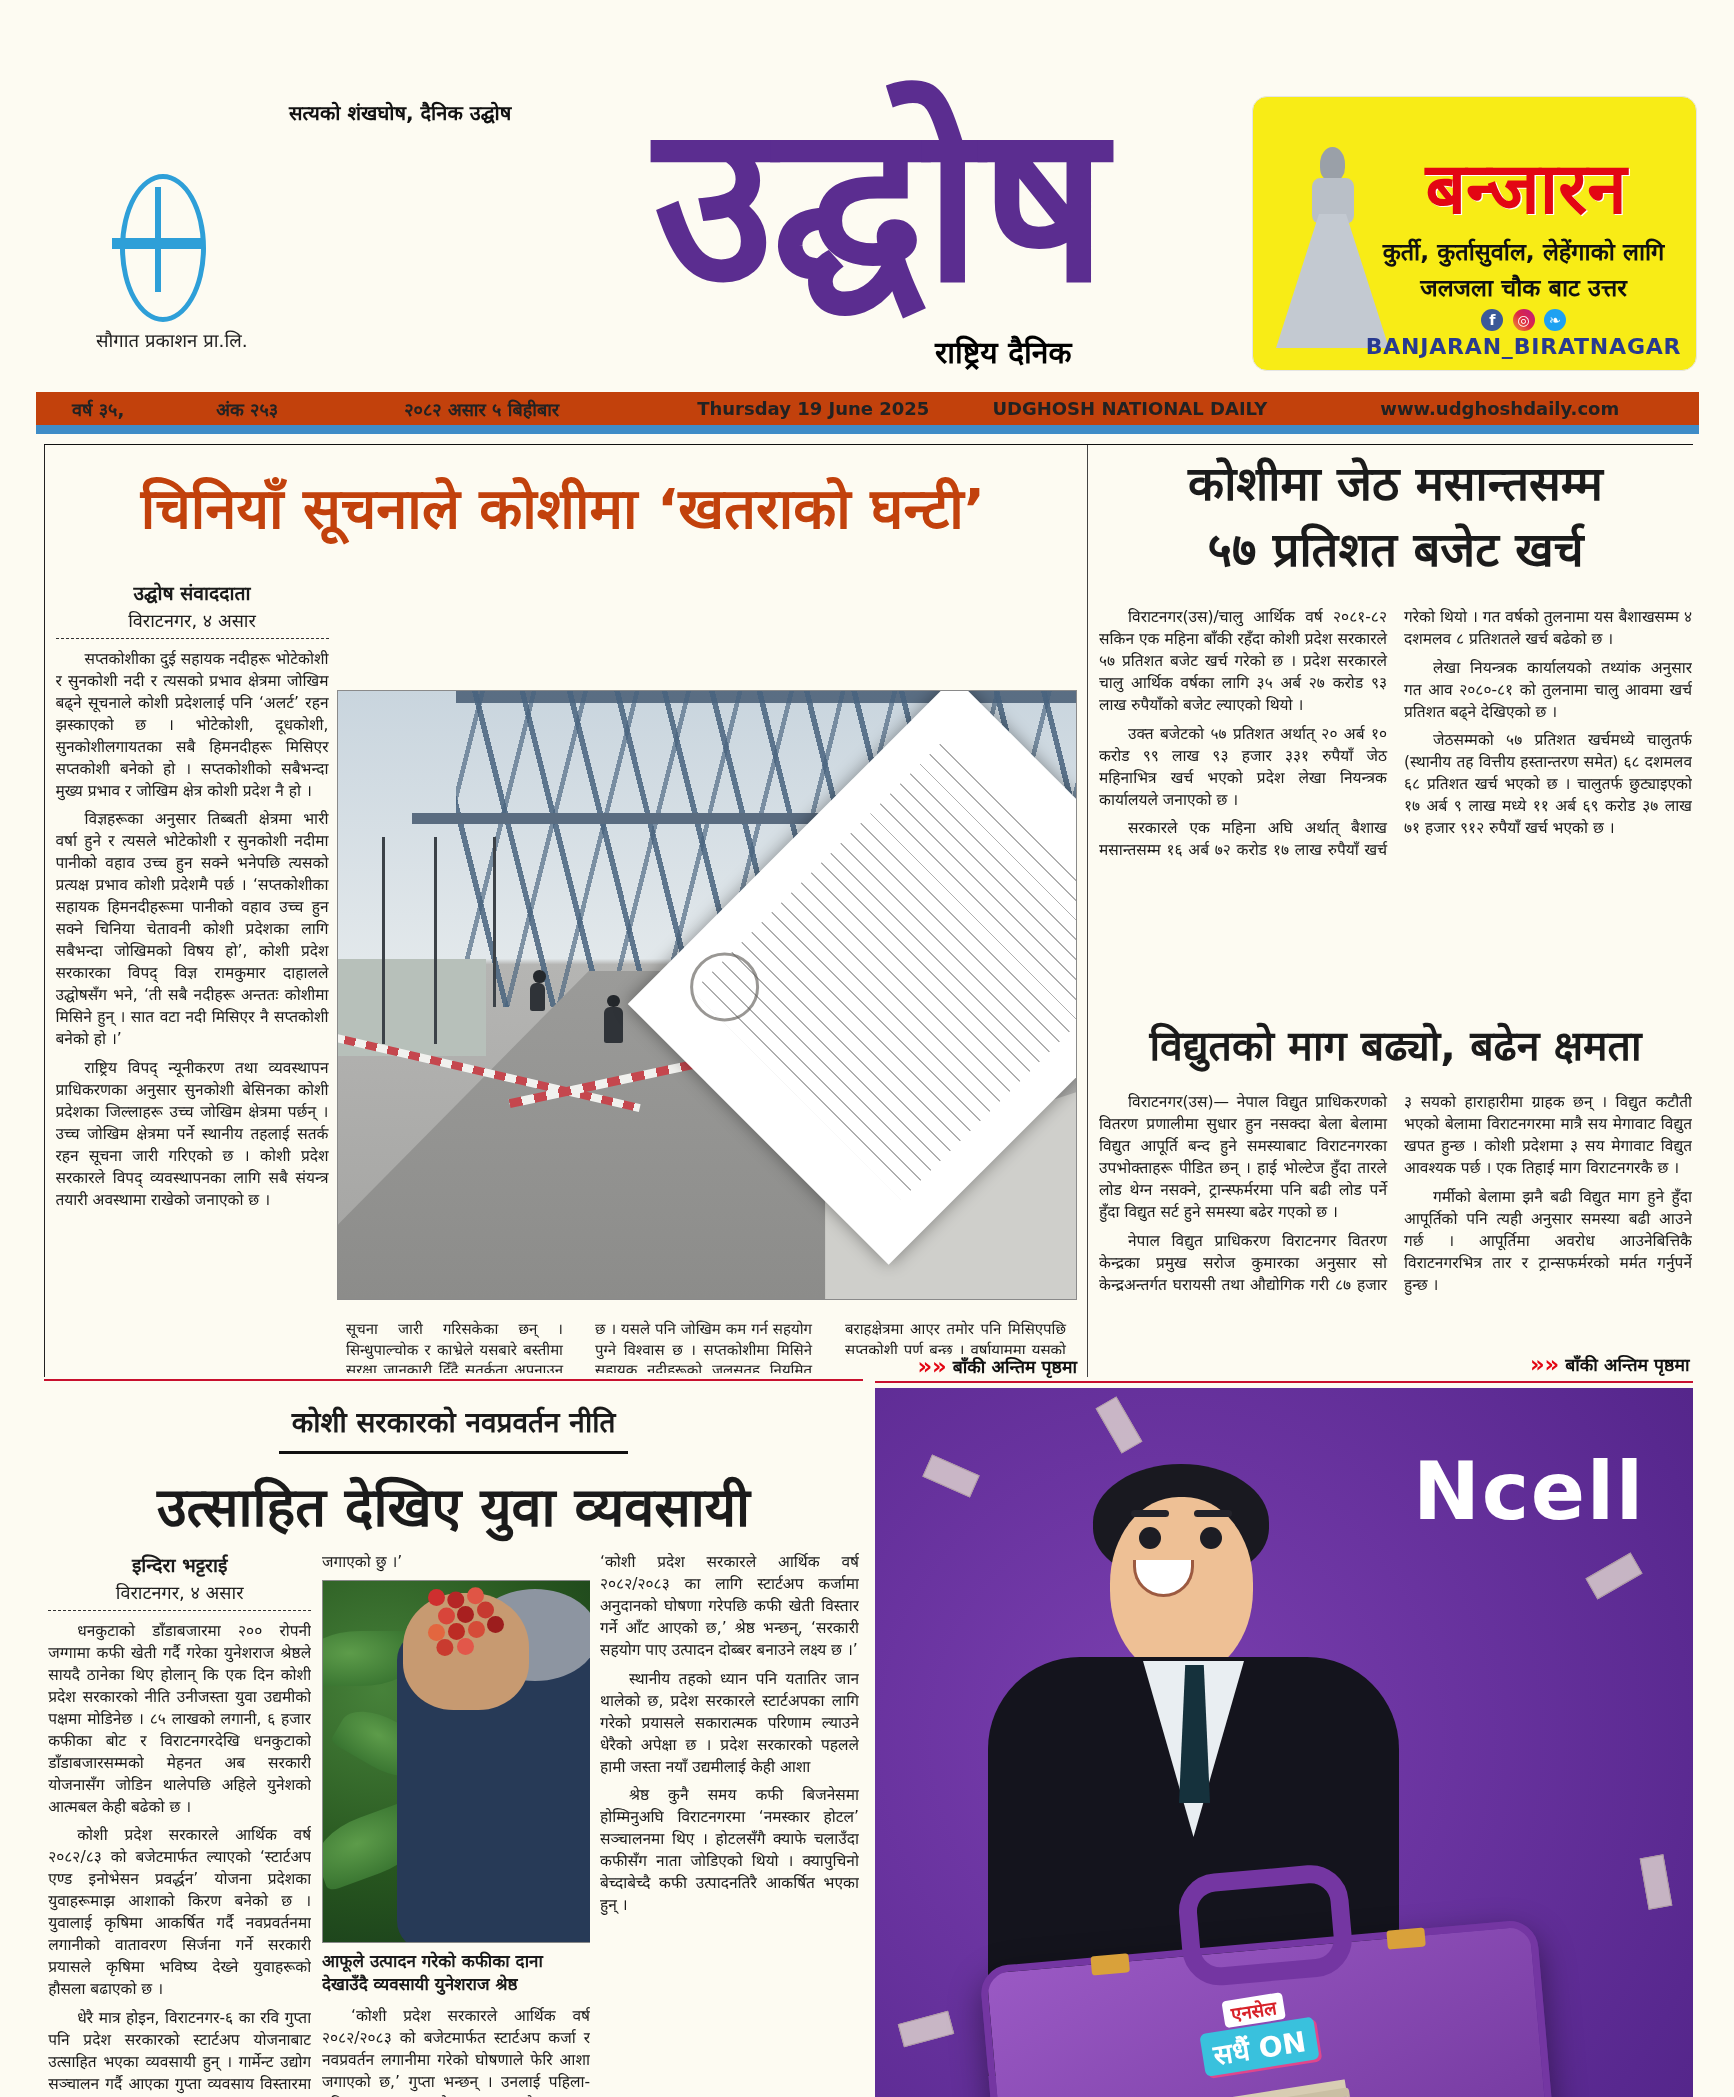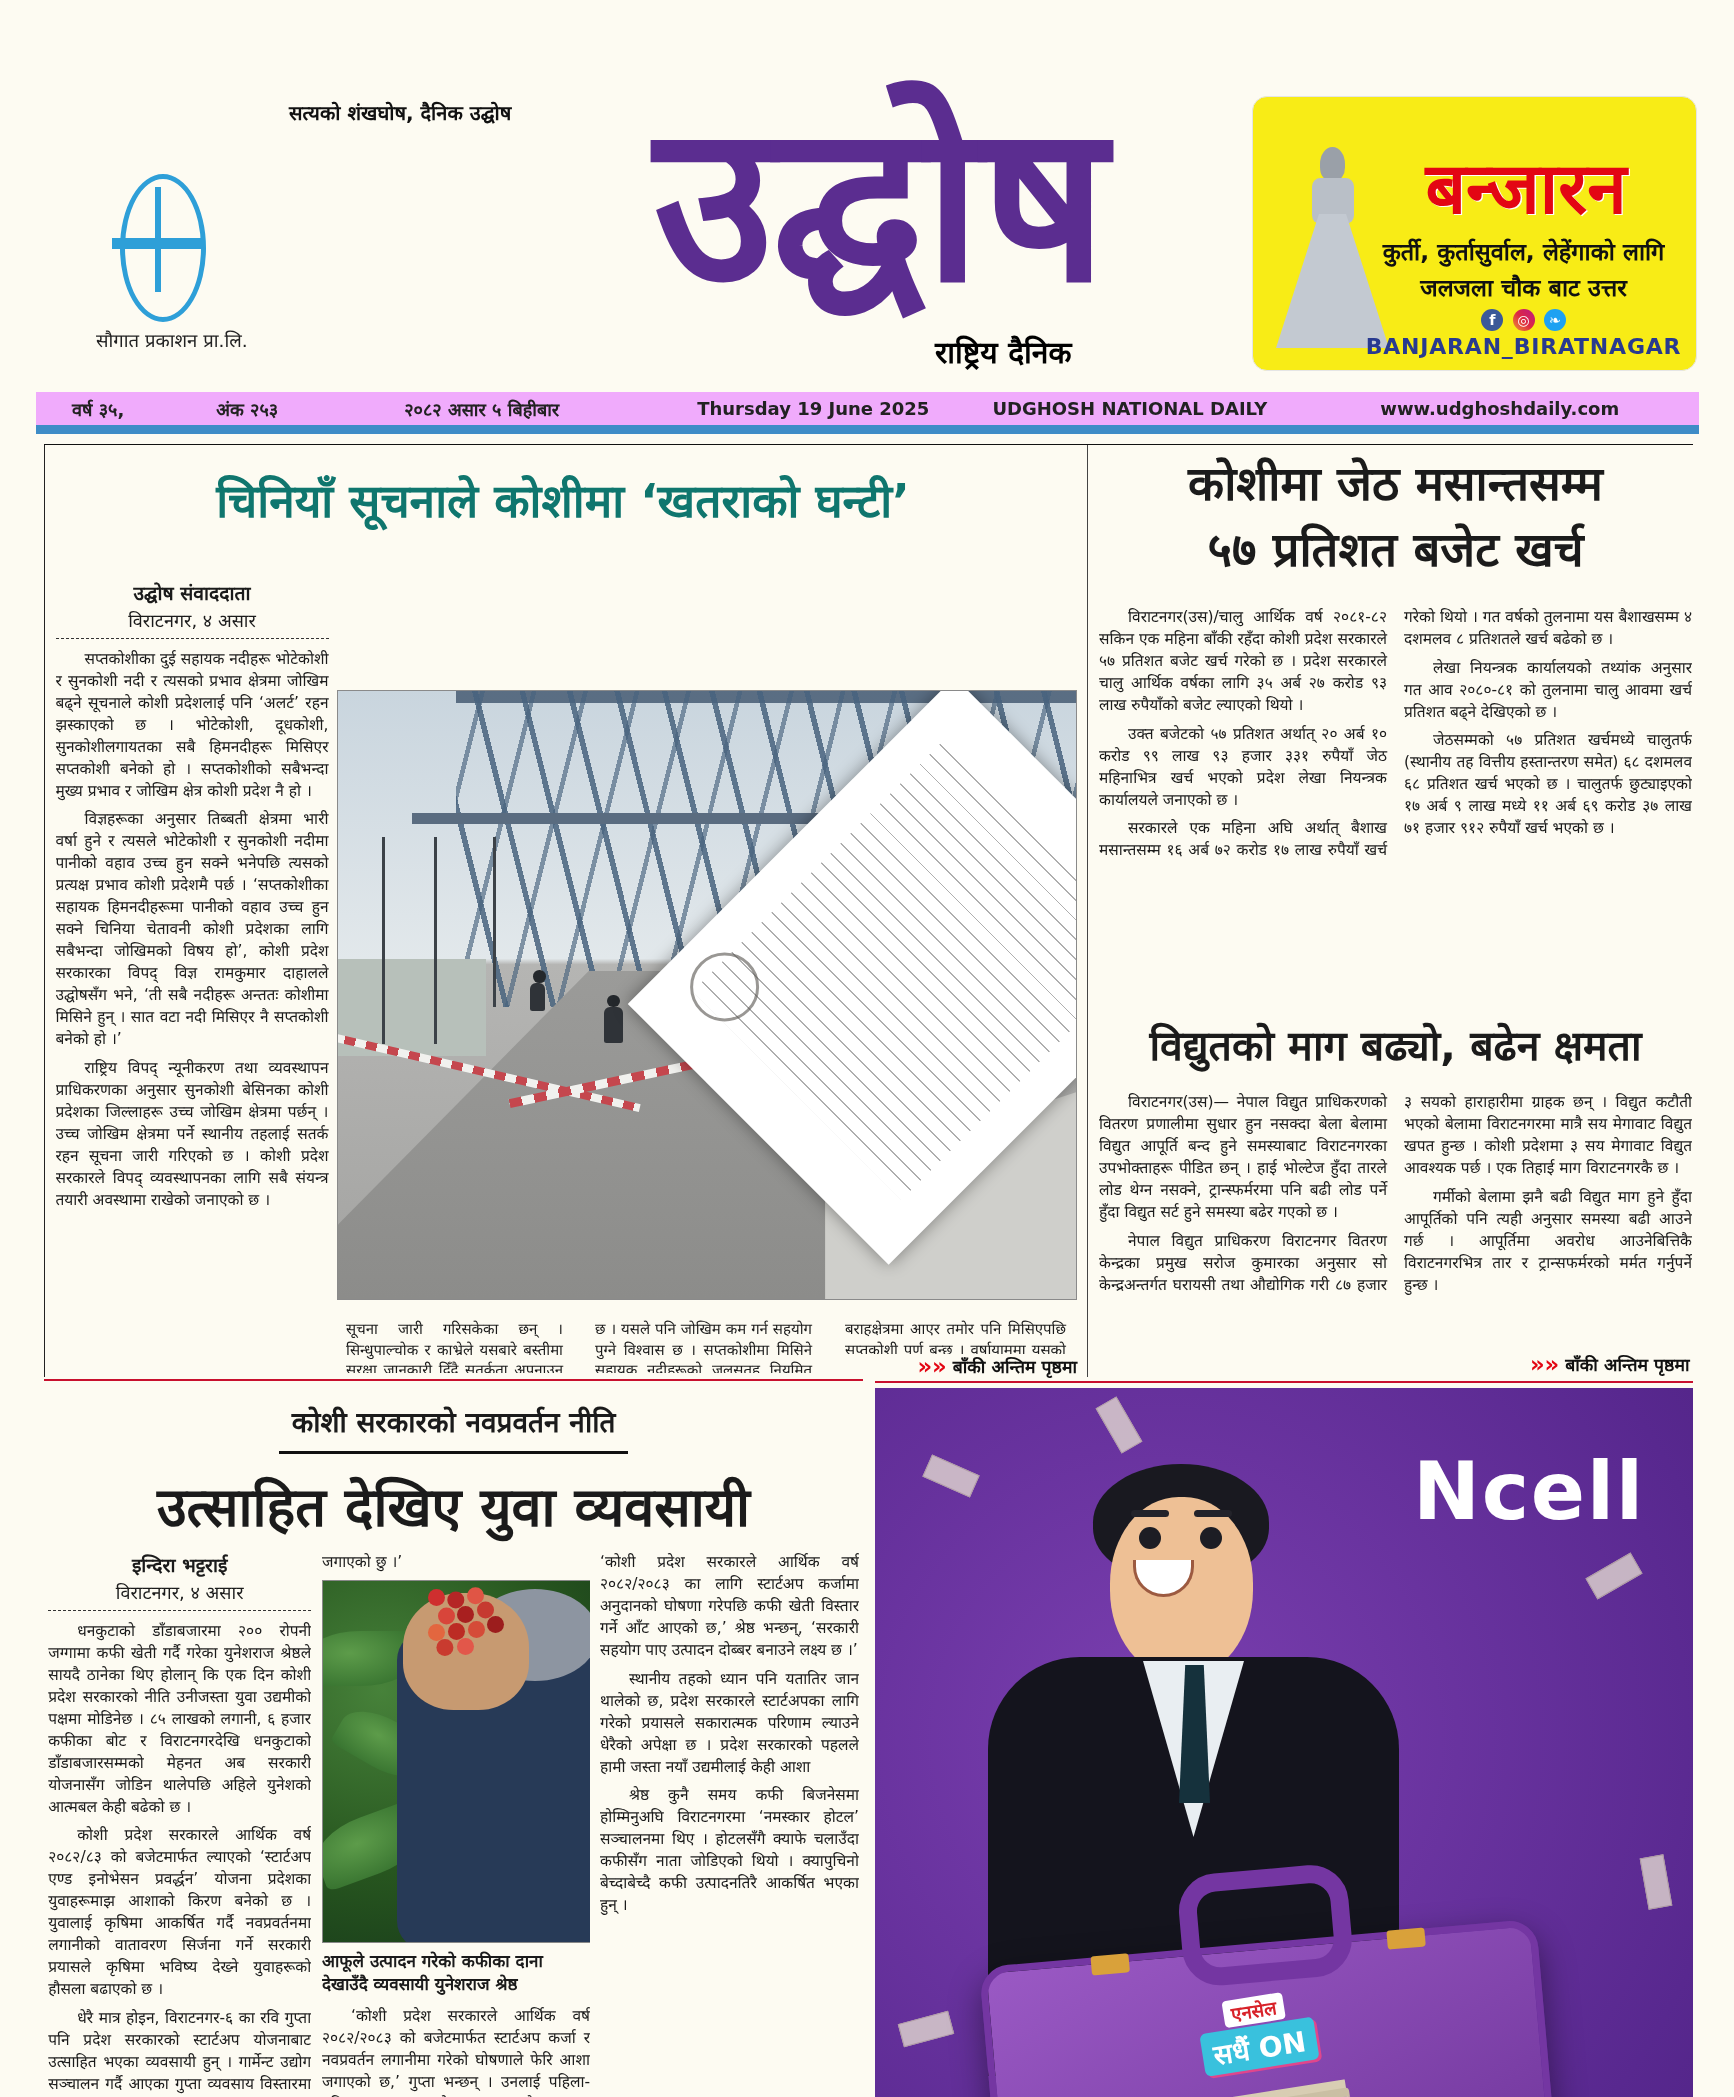--- a/index.html
+++ b/index.html
@@ -20,37 +20,37 @@
   #banjaran .l2{position:absolute;left:105px;top:174px;width:331px;text-align:center;font-size:23.5px;font-weight:bold;color:#111;}
   #banjaran .social{position:absolute;left:105px;top:212px;width:331px;display:flex;justify-content:center;gap:9.2px;}
   #banjaran .ic{width:22px;height:22px;border-radius:50%;color:#fff;font-size:14.3px;font-weight:bold;display:flex;align-items:center;justify-content:center;}
   #banjaran .fb{background:#3b5998;} #banjaran .ig{background:linear-gradient(45deg,#f09433,#dc2743,#bc1888);} #banjaran .tw{background:#1da1f2;}
   #banjaran .handle{position:absolute;left:105px;top:237px;width:331px;text-align:center;font-size:22px;font-weight:bold;color:#283a8f;letter-spacing:0.8px;}
   #banjaran .woman{position:absolute;left:23px;top:50px;width:109px;height:201px;}
   #banjaran .head{position:absolute;left:44px;top:0;width:25px;height:34px;background:#9aa0a8;border-radius:50% 50% 40% 40%;}
   #banjaran .bodice{position:absolute;left:36px;top:31px;width:42px;height:46px;background:#b9bfc7;border-radius:8.4px;}
   #banjaran .skirt{position:absolute;left:0;top:67px;width:113px;height:134px;background:#c3c9d1;clip-path:polygon(38% 0,62% 0,100% 100%,0 100%);}
   
-  #datebar{left:36px;top:392px;width:1663px;height:33px;background:#f0abfc;display:flex;align-items:center;font-size:18px;font-weight:bold;color:#222;}
+  #datebar{left:36px;top:392px;width:1663px;height:33px;background:#c2410c;display:flex;align-items:center;font-size:18px;font-weight:bold;color:#222;}
   #datebar span{white-space:nowrap;}
   #stripe{left:36px;top:425px;width:1663px;height:9.2px;background:#3e8cc7;}
   
   .vrule{border-left:1.3px solid #444;}
   .hrule-dark{border-top:1.7px solid #111;}
   .hrule-red{border-top:2.1px solid #c8102e;}
   
   p.body{font-size:15.5px;line-height:1.42;text-align:justify;margin:0 0 6.7px;text-indent:29px;}
   .dash{border-top:1.7px dashed #333;margin:6.7px 0 8.4px;}
   .byname{font-weight:bold;font-size:19.3px;text-align:center;margin:0;}
   .byplace{font-size:18px;text-align:center;margin:1.7px 0 0;}
   .cont{display:flex;align-items:center;justify-content:flex-end;gap:5.9px;font-size:17.6px;font-weight:bold;color:#111;}
   .cont .arr{color:#e30613;font-size:22.7px;font-weight:bold;line-height:1;}
   
   #main-story{left:44px;top:445px;width:1037px;height:932px;border-left:1.3px solid #222;}
-  #main-story .hl{position:absolute;left:8.4px;top:23px;width:1019px;text-align:center;font-size:46px;font-weight:bold;color:#0f766e;}
+  #main-story .hl{position:absolute;left:8.4px;top:23px;width:1019px;text-align:center;font-size:56px;font-weight:bold;color:#c2410c;}
   #main-story .subhead{position:absolute;left:319px;top:134px;width:709px;font-size:25px;font-weight:bold;line-height:1.35;color:#111;}
   #main-story .col1{position:absolute;left:10.5px;top:134px;width:273px;height:789px;overflow:hidden;}
   #bridge{left:292px;top:245px;width:738px;height:608px;border:0.8px solid #8a8a8a;overflow:hidden;background:linear-gradient(180deg,#c9d5de 0%,#e2e8eb 44%,#b5b5b3 45%,#a3a3a1 100%);}
   #bridge .truss{position:absolute;left:16%;right:0;top:0;height:52%;background:repeating-linear-gradient(76deg,rgba(72,99,126,.85) 0 5.5px,transparent 5.5px 46px),repeating-linear-gradient(-76deg,rgba(72,99,126,.65) 0 4.6px,transparent 4.6px 50px),linear-gradient(180deg,rgba(84,104,126,.95) 0 11.7px,transparent 11.7px);}
   #bridge .beam{position:absolute;left:10%;right:0;top:20%;height:11px;background:#5a6c80;}
   #bridge .river{position:absolute;left:0;top:44%;width:20%;height:16%;background:#b7c0ba;}
   #bridge .pole{position:absolute;width:2.9px;background:#3c4248;height:34%;top:24%;}
   #bridge .road{position:absolute;left:0;bottom:0;width:100%;height:54%;background:linear-gradient(180deg,#9b9b99,#8c8c8a);clip-path:polygon(34% 0,46% 0,110% 100%,-10% 100%);}
   #bridge .railL{position:absolute;left:-2%;top:56%;width:44%;height:8.4px;background:repeating-linear-gradient(90deg,#c5474e 0 11px,#f1f1ee 11px 22px);transform:rotate(13deg);transform-origin:left center;}
   #bridge .railR{position:absolute;right:18%;top:52%;width:60%;height:9.2px;background:repeating-linear-gradient(90deg,#c5474e 0 12.6px,#f1f1ee 12.6px 25px);transform:rotate(-12deg);transform-origin:right center;}

